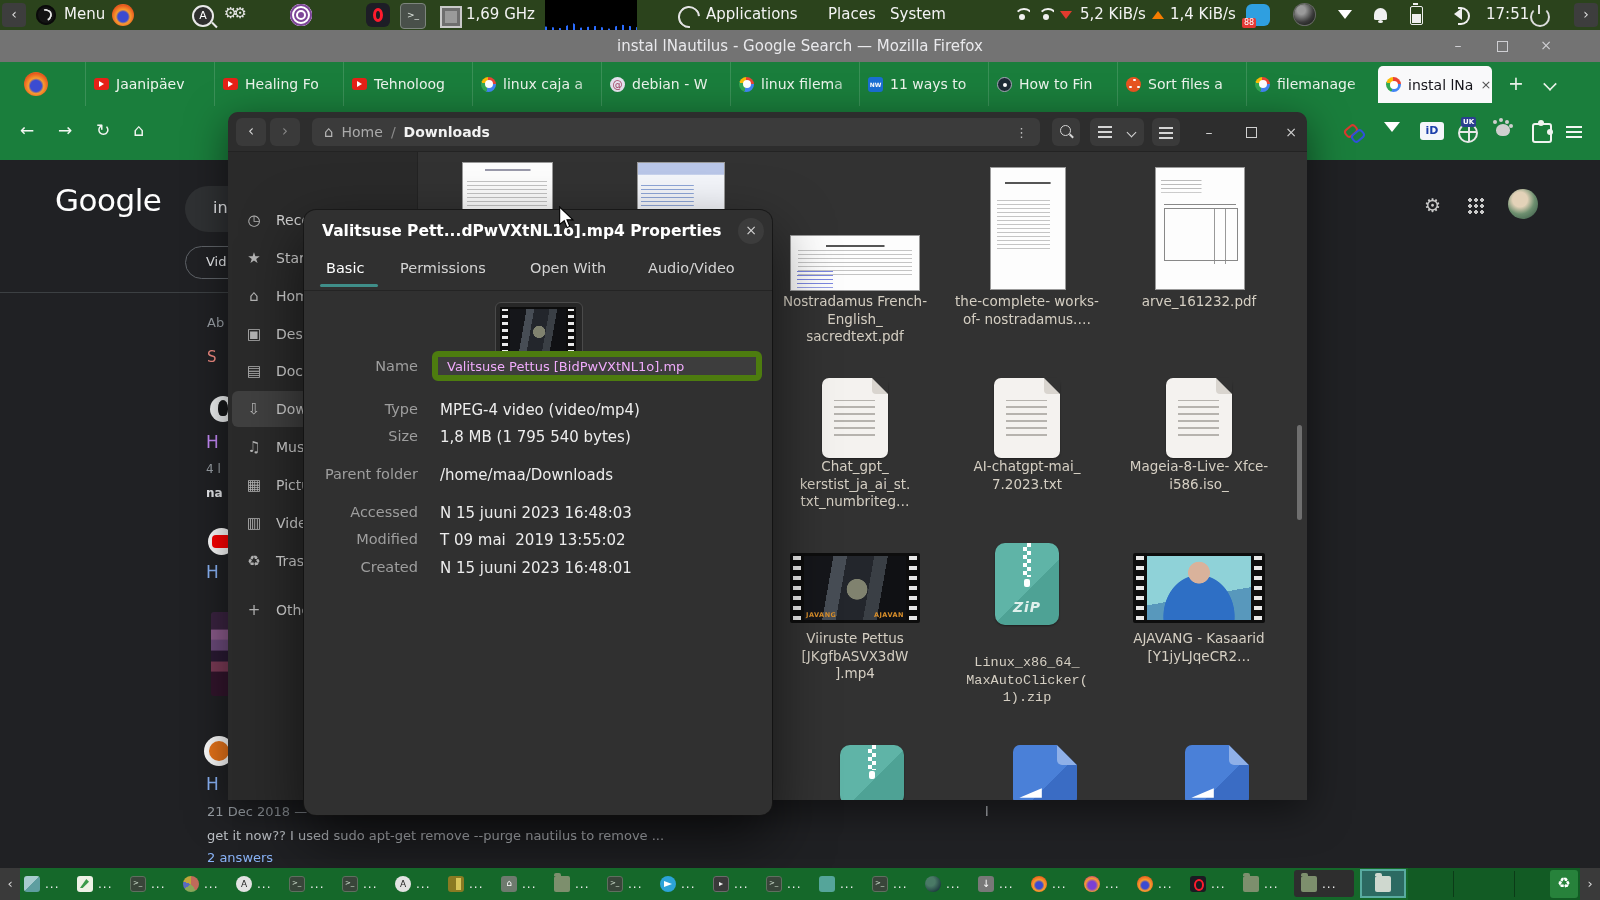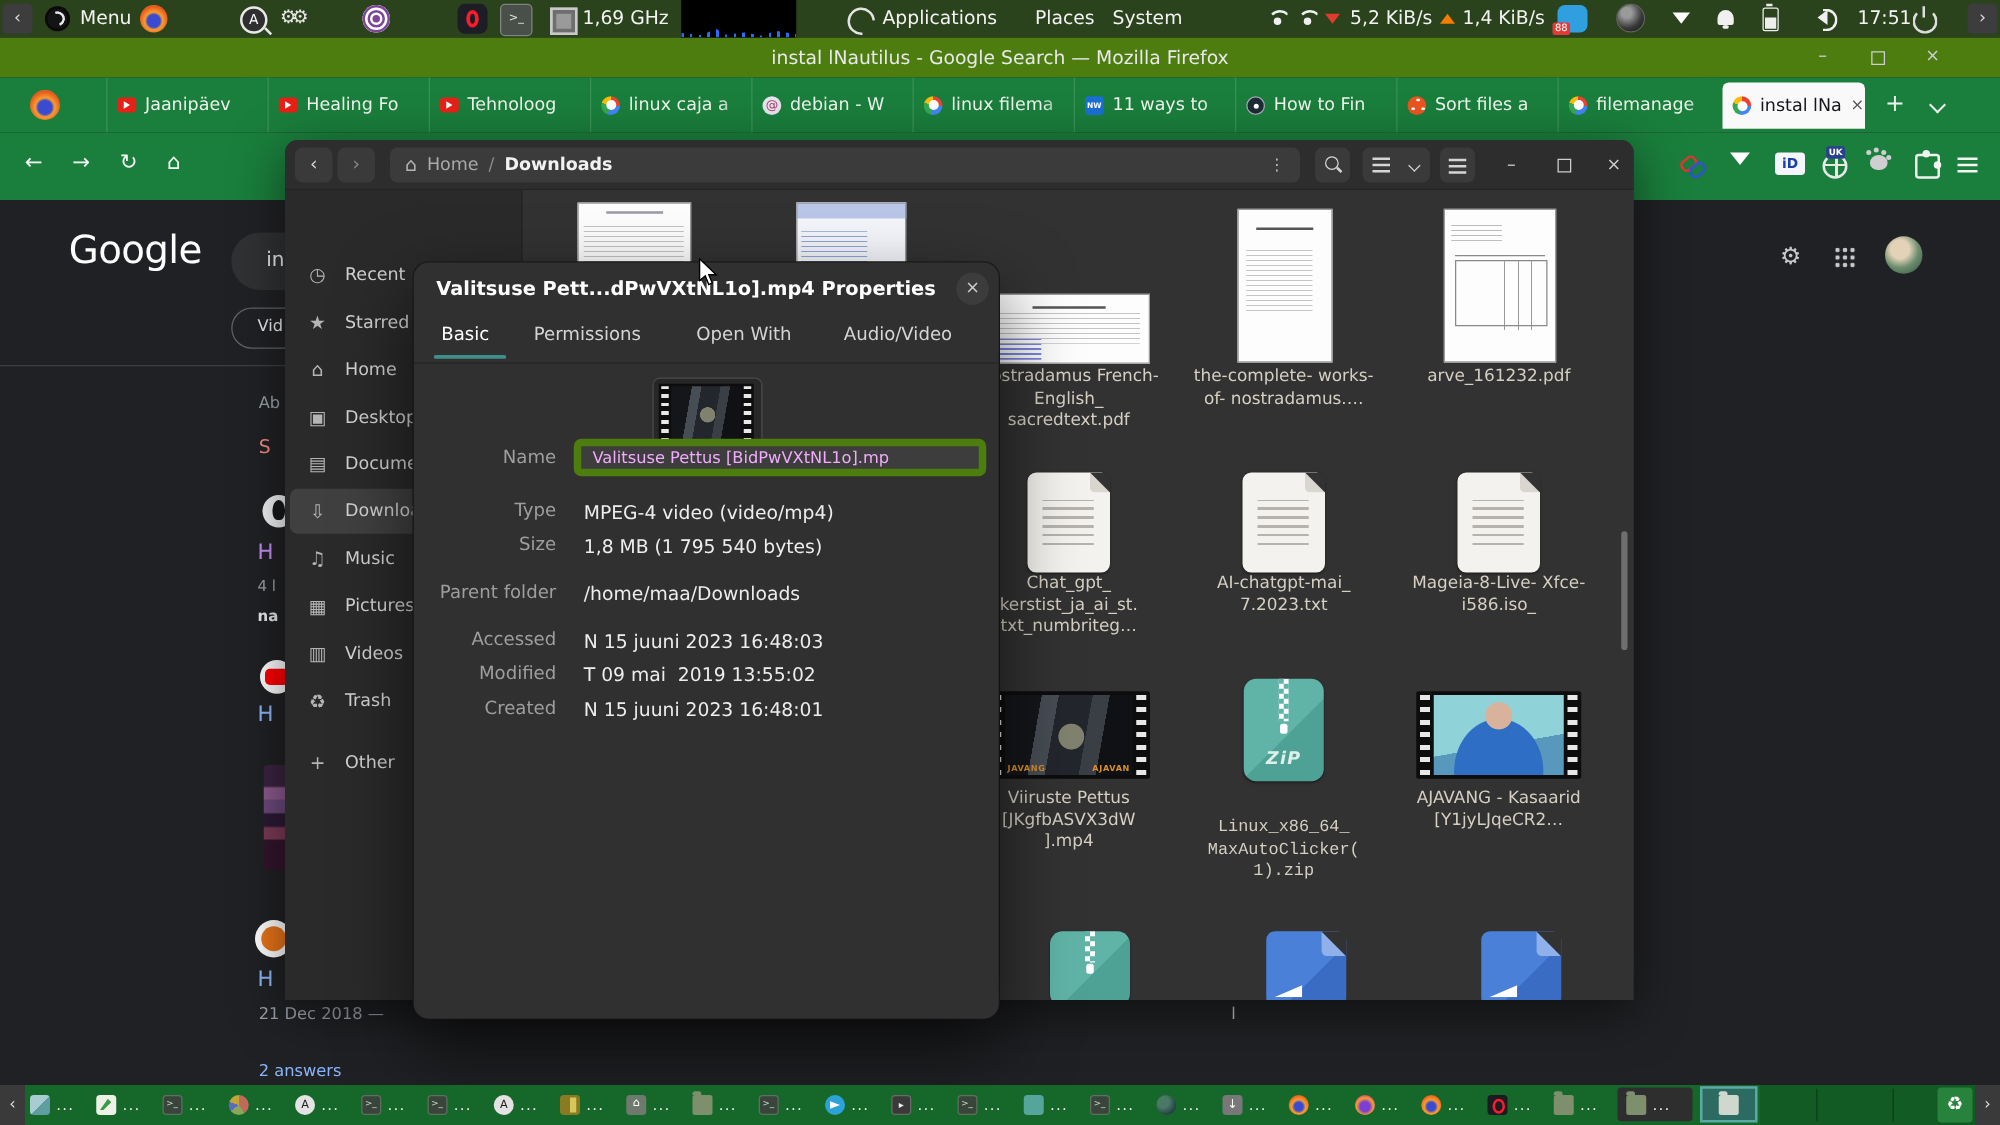--- a/index.html
+++ b/index.html
@@ -52,21 +52,21 @@
   .ic-bell::after{content:"";position:absolute;left:4px;bottom:-3px;width:5px;height:3px;background:#f0f0f0;border-radius:50%;}
   .ic-batt{position:absolute;width:11px;height:17px;top:6px;border:1.5px solid #eee;border-radius:2px;}
   .ic-batt::before{content:"";position:absolute;left:2px;top:-4px;width:5px;height:2px;background:#eee;}
   .ic-batt::after{content:"";position:absolute;left:1px;right:1px;bottom:1px;height:9px;background:#eee;}
   .ic-spk{position:absolute;top:8px;width:0;height:0;border:6px solid transparent;border-right:8px solid #f0f0f0;}
   .ic-spk::after{content:"";position:absolute;left:4px;top:-7px;width:10px;height:14px;border:2px solid #f0f0f0;
     border-left:none;border-radius:0 10px 10px 0;}
   .ic-power{position:absolute;width:16px;height:16px;top:7px;border:2px solid #ddd;border-radius:50%;border-top-color:transparent;}
   .ic-power::after{content:"";position:absolute;left:6px;top:-4px;width:2px;height:9px;background:#ddd;}
   
-  #ff-titlebar{left:0;top:30px;width:1600px;height:32px;background:#4d7c0f;z-index:5;}
+  #ff-titlebar{left:0;top:30px;width:1600px;height:32px;background:#737373;z-index:5;}
   #ff-title{position:absolute;left:0;right:0;top:7px;text-align:center;color:#e9e9ec;font-size:15px;}
   .wc{position:absolute;top:6px;width:20px;height:20px;color:#cfcfd3;text-align:center;line-height:19px;font-size:14px;}
   .wc-max::after{content:"";position:absolute;left:5px;top:5px;width:9px;height:9px;border:1.5px solid #cfcfd3;}
   
   #ff-tabbar{left:0;top:62px;width:1600px;height:44px;background:#1a7e3c;z-index:5;}
   .tab{position:absolute;top:62px;height:44px;width:129px;display:flex;align-items:center;gap:7px;
     padding:0 8px;box-sizing:border-box;border-left:1px solid rgba(255,255,255,.14);overflow:hidden;}
   .tab.act{top:66px;height:37px;width:114px;background:#f9f9fa;border-radius:5px 5px 0 0;border-left:none;color:#15141a;}
   .tlb{font-size:14px;color:#ecf4ec;white-space:nowrap;}
   .tab.act .tlb{color:#15141a;}
@@ -211,21 +211,21 @@
   .k-peek-b{background-image:linear-gradient(#b9c6e8,#b9c6e8),repeating-linear-gradient(0deg,#8ea6d8 0 1px,transparent 1px 4px);
     background-size:100% 22%,60% 50%;background-position:50% 0,12% 80%;background-repeat:no-repeat;background-color:#f4f6fb;box-shadow:0 0 0 1px #9a9a9a inset;}
   .k-blue{background:linear-gradient(135deg,#4a80d8 0 60%,#3a6cc4 60%);border-radius:7px;}
   .k-blue::before{content:"";position:absolute;top:0;right:0;border-style:solid;border-width:0 20px 20px 0;
     border-color:#323232 #323232 #8fb0e8 #8fb0e8;border-radius:0 0 0 5px;}
   .k-blue::after{content:"";position:absolute;left:10%;bottom:12%;width:35%;height:16%;background:#fff;
     clip-path:polygon(0 100%,100% 0,100% 100%);}
   .nscroll{position:absolute;left:1069px;top:313px;width:5px;height:95px;background:#6f6f6f;border-radius:3px;}
   
   #dialog{left:304px;top:210px;width:468px;height:605px;background:#303030;border-radius:12px;
-    box-shadow:0 24px 60px rgba(0,0,0,.6),0 0 0 1px #1c1c1c;z-index:20;margin-left:27px;}
+    box-shadow:0 24px 60px rgba(0,0,0,.6),0 0 0 1px #1c1c1c;z-index:20;}
   #dlg-title{position:absolute;left:18px;top:12px;font-size:15.5px;font-weight:bold;color:#fff;}
   #dlg-close{position:absolute;left:434px;top:8px;width:26px;height:26px;border-radius:50%;background:#3c3c3c;
     color:#cfcfcf;text-align:center;line-height:25px;font-size:14px;}
   .dtab{position:absolute;top:50px;font-size:14.5px;color:#d4d4d4;}
   .dtab.on{color:#fff;}
   .dtab-underline{position:absolute;left:16px;top:74px;width:58px;height:3px;background:#3f8e89;border-radius:2px;}
   .dlg-sep{position:absolute;left:0;top:80px;width:100%;height:1px;background:#242424;}
   .dlg-thumbframe{position:absolute;left:191px;top:92px;width:86px;height:58px;border:1px solid #4a4a4a;
     border-radius:6px;background:#272727;}
   .dlg-film{position:absolute;left:4px;top:4px;width:76px;height:48px;background:#0d0d0d;}
@@ -428,20 +428,21 @@
     <span class="gfrag" style="left:206px;top:272px;color:#c58af9;font-size:17px">H</span>
     <span class="gfrag" style="left:206px;top:302px;font-size:12px">4 l</span>
     <span class="gfrag" style="left:206px;top:326px;color:#e8eaed;font-weight:bold;font-size:12px">na</span>
     <span class="gyt"></span>
     <span class="gfrag" style="left:206px;top:402px;color:#8ab4f8;font-size:17px">H</span>
     <span class="gposter"></span>
     <span class="gask"></span>
     <span class="gfrag" style="left:206px;top:614px;color:#8ab4f8;font-size:17px">H</span>
     <span class="gfrag" style="left:207px;top:644px">21 Dec 2018 —</span>
     <span class="gfrag" style="left:985px;top:644px;color:#bdc1c6">l</span>
+    <span class="gfrag" style="left:207px;top:668px;color:#bdc1c6">get it now?? I used sudo apt-get remove --purge nautilus to remove ...</span>
     <span class="gfrag" style="left:207px;top:690px;color:#8ab4f8">2 answers</span>
   </div>
 
   <div id="nautilus" class="a">
     <div id="n-header">
       <div class="nbtn" style="left:8px">‹</div>
       <div class="nbtn" style="left:42px;color:#8a8a8a">›</div>
       <div id="n-path">
         <span class="homeic"></span>
         <span>Home</span>

